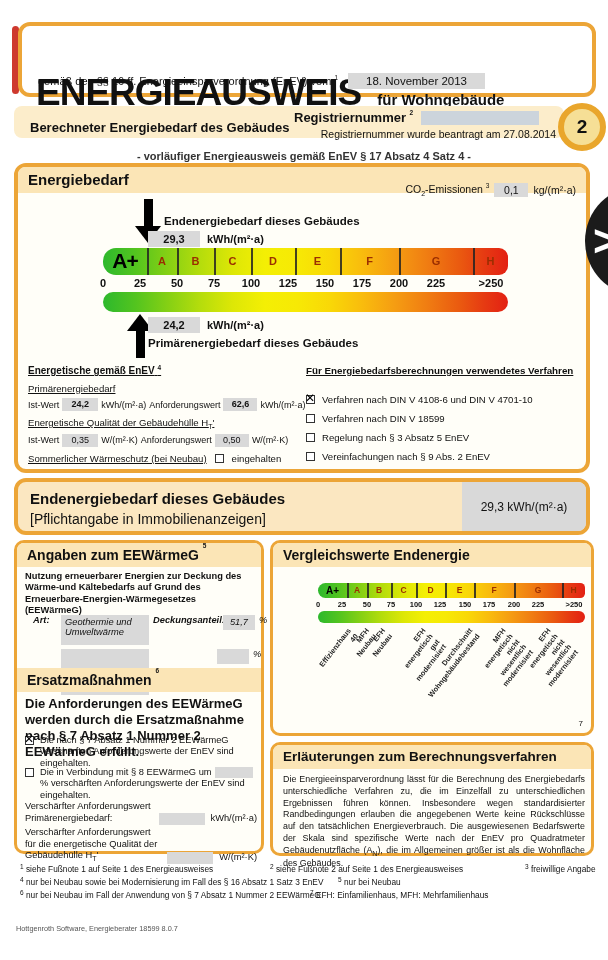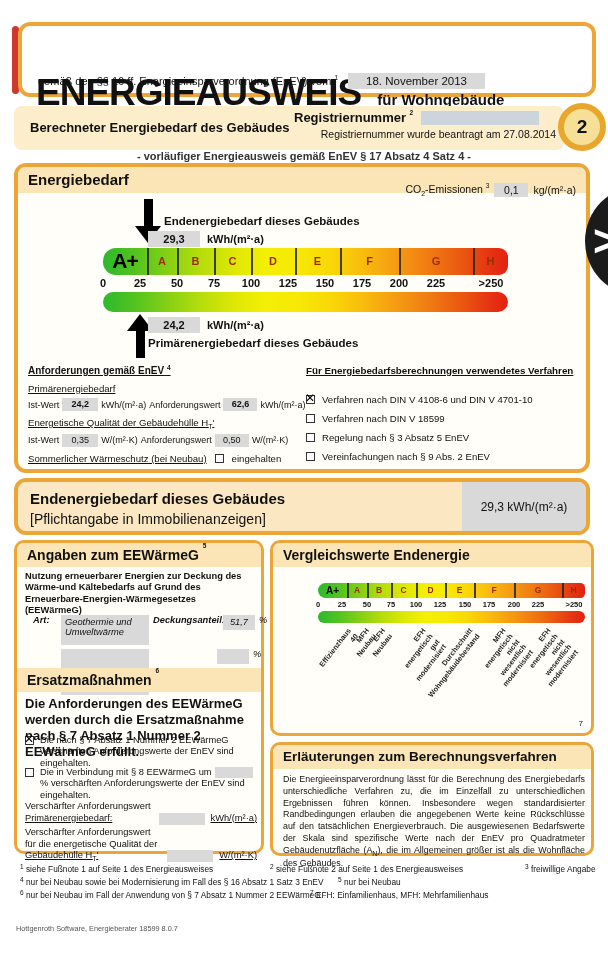--- a/index.html
+++ b/index.html
@@ -21,21 +21,21 @@
   .box-hd{position:absolute;left:0;right:0;top:0;background:#fbe5b6;font-weight:bold;padding-left:10px;border-radius:7px 7px 0 0;}
   
   #red-strip{left:12px;top:26px;width:7px;height:68px;background:#ce392e;}
   #header-box{left:18px;top:22px;width:578px;height:75px;border:4px solid #eca537;border-radius:12px;background:#fff;box-sizing:border-box;}
   #hdr-title-row{position:absolute;left:14px;top:4px;display:flex;align-items:baseline;gap:16px;margin-top:42px;}
   #hdr-title{font-size:37px;font-weight:bold;letter-spacing:-1px;}
   #hdr-sub{font-size:15px;font-weight:bold;}
   #hdr-law{position:absolute;left:16px;top:47px;display:flex;align-items:center;gap:10px;font-size:11px;}
   #hdr-date{background:#d9d9d9;padding:2px 18px;font-size:11.5px;}
   
-  #banner{left:14px;top:106px;width:550px;height:44px;background:#fcedcb;border-radius:8px;}
+  #banner{left:14px;top:106px;width:550px;height:32px;background:#fcedcb;border-radius:8px;}
   #banner-title{position:absolute;left:16px;top:14px;font-size:13px;font-weight:bold;}
   #banner-right{position:absolute;right:8px;top:4px;width:262px;font-size:11px;}
   #reg-row{display:flex;align-items:center;gap:8px;}
   #reg-label{font-size:13px;font-weight:bold;white-space:nowrap;}
   #reg-field{background:#ccd4dc;width:118px;height:14px;}
   #reg-note{margin-top:3px;text-align:right;font-size:10.5px;white-space:nowrap;}
   #page-badge{left:558px;top:103px;width:48px;height:48px;box-sizing:border-box;border:6px solid #e9a62c;background:#f6df96;border-radius:50%;display:flex;align-items:center;justify-content:center;font-size:19px;font-weight:bold;}
   #provisional{left:0;top:150px;width:608px;text-align:center;font-size:11px;font-weight:bold;color:#333;}
   
   #main-box{left:14px;top:163px;width:576px;height:310px;}
@@ -97,21 +97,21 @@
   .eew-sm{width:32px;height:15px;line-height:15px;flex:none;font-size:9.3px;}
   .eew-pct{width:12px;flex:none;}
   #ers-hd{top:125px;border-radius:0;}
   #ers-intro{position:absolute;left:8px;top:153px;width:230px;font-size:13px;font-weight:bold;line-height:1.22;}
   #ers-opt1{position:absolute;left:8px;top:192px;width:232px;}
   #ers-opt2{position:absolute;left:8px;top:224px;width:234px;}
   .ers-opt{display:flex;gap:6px;font-size:9.3px;line-height:1.22;}
   .inline-chip{display:inline-block;width:38px;height:11px;background:#d9d9d9;vertical-align:middle;margin:0 3px;}
   #ers-req1{position:absolute;left:8px;top:258px;width:232px;font-size:9.3px;line-height:1.25;}
   #ers-req2{position:absolute;left:8px;top:284px;width:232px;font-size:9.3px;line-height:1.25;}
-  .req-row{display:flex;text-decoration:underline;}
+  .req-row{display:flex;align-items:flex-end;}
   .req-row .grow{flex:1;}
   .req-chip{width:46px;height:12px;background:#d9d9d9;margin-right:6px;}
   
   #verg-box{left:270px;top:540px;width:324px;height:196px;}
   #verg-box .box-hd{height:24px;line-height:24px;font-size:14px;}
   #band-sm{left:45px;top:40px;width:267px;height:15px;border-radius:8px 5px 5px 8px;}
   #band-sm .sl{height:15px;line-height:15px;font-size:8.5px;}
   #band-sm .sl.aplus{font-size:10px;color:#000;}
   #band-sm .sep{width:1.5px;height:15px;}
   #ticks-sm{position:absolute;left:45px;top:57px;width:267px;height:9px;font-size:7.5px;}
@@ -220,21 +220,21 @@
     <div class="au-head"></div>
       <div class="au-shaft"></div>
   </div>
   <div id="prim-value">
     <span class="chip">24,2</span>
     <span>kWh/(m²·a)</span>
   </div>
   <div id="prim-label">Primärenergiebedarf dieses Gebäudes</div>
 
   <div id="anf-col">
-    <div class="b u" id="anf-title"><span>Anforderungen gemäß EnEV</span> <span class="sup">4</span></div>
+    <div class="b u" id="anf-title"><span>Energetische gemäß EnEV</span> <span class="sup">4</span></div>
     <div class="u anf-h">Primärenergiebedarf</div>
     <div class="row">
       <span>Ist-Wert</span>
       <span class="chip w36 b">24,2</span>
       <span>kWh/(m²·a)</span>
       <span>Anforderungswert</span>
       <span class="chip w34 b">62,6</span>
       <span>kWh/(m²·a)</span>
     </div>
     <div class="u anf-h"><span>Energetische Qualität der Gebäudehülle H</span><sub class="sb">T</sub><span>'</span></div>

